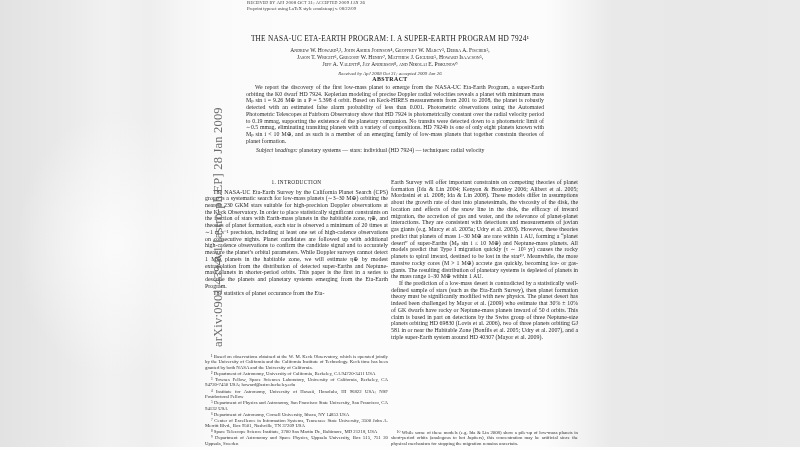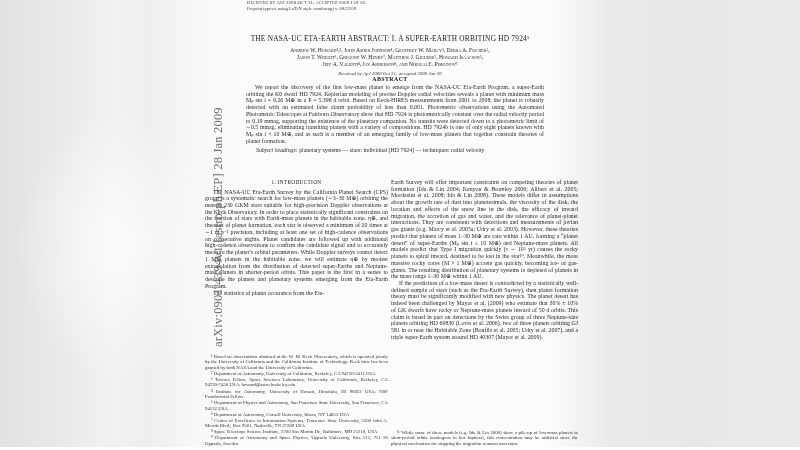--- a/index.html
+++ b/index.html
@@ -46,21 +46,21 @@
 </head>
 <body>
 
 <div class="sheet">
 
   <div class="masthead">
     <div class="line1">Received by ApJ 2008 Oct 31; accepted 2009 Jan 26</div>
     <div class="line2">Preprint typeset using LaTeX style emulateapj v. 08/22/09</div>
   </div>
 
-  <div class="paper-title">THE NASA-UC ETA-EARTH ABSTRACT: I. A SUPER-EARTH ORBITING HD 7924¹</div>
+  <div class="paper-title">THE NASA-UC ETA-EARTH PROGRAM: I. A SUPER-EARTH PROGRAM HD 7924¹</div>
 
   <div class="authors">
     <div>Andrew W. Howard²,³, John Asher Johnson⁴, Geoffrey W. Marcy³, Debra A. Fischer⁵,</div>
     <div>Jason T. Wright⁶, Gregory W. Henry⁷, Matthew J. Giguere⁵, Howard Isaacson⁵,</div>
     <div>Jeff A. Valenti⁸, Jay Anderson⁸, and Nikolai E. Piskunov⁹</div>
     <div class="received-note">Received by ApJ 2008 Oct 31; accepted 2009 Jan 26</div>
   </div>
 
   <div class="abstract-head">ABSTRACT</div>
 

